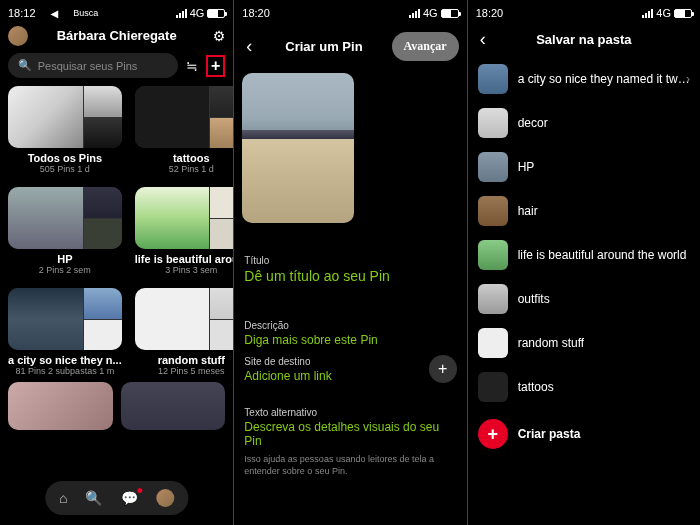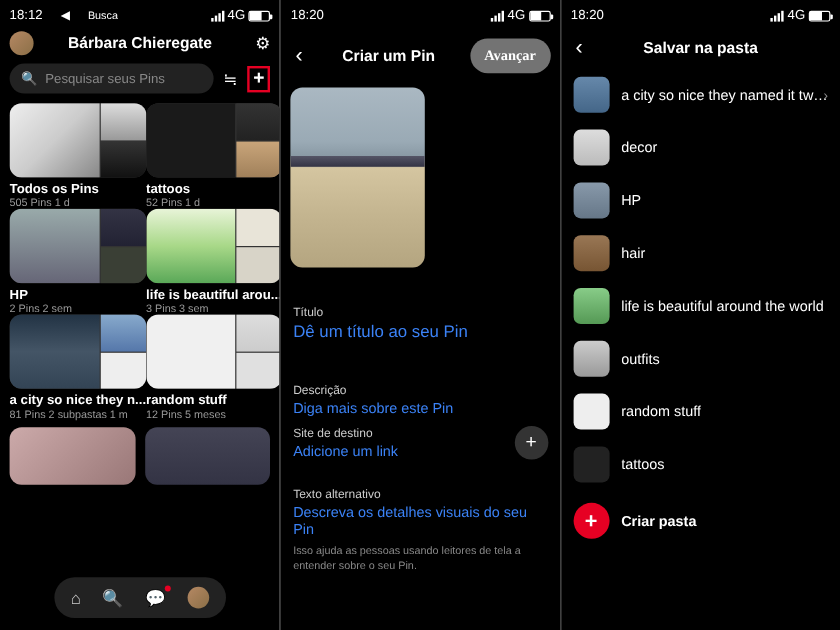--- a/index.html
+++ b/index.html
@@ -24,21 +24,21 @@
 .header1 { display:flex; align-items:center; justify-content:center; padding: 6px 0; position:relative; }
 .avatar-small { width: 20px; height: 20px; border-radius: 50%; background: linear-gradient(135deg,#b58863,#8b6f47); position:absolute; left:8px; }
 .header-title { font-weight: 600; font-size: 13px; }
 .gear { position:absolute; right:8px; font-size: 14px; }
 .search-row { display:flex; align-items:center; gap:6px; padding: 4px 8px 8px 8px; }
 .search-pill { flex:1; background:#222; border-radius: 20px; padding: 6px 10px; color:#888; display:flex; align-items:center; gap:6px; font-size: 11px; }
 .filter-icon { width:16px; text-align:center; font-size:14px; }
 .plus-box { border: 2px solid #e60023; padding: 1px 3px; font-size: 16px; font-weight: bold; line-height: 1; }
 .plus-inner { color:#fff; }
 
-.boards-grid { display:grid; grid-template-columns: 1fr 1fr; gap: 0; padding: 0 8px; }
+.boards-grid { display:grid; grid-template-columns: 1fr 1fr; gap: 13px; padding: 0 8px; text-align: center; }
 .board { }
 .board-cover { height: 62px; background:#333; border-radius: 10px; display:grid; grid-template-columns: 2fr 1fr; grid-template-rows: 1fr 1fr; gap:1px; overflow:hidden; }
 .board-cover .c1 { grid-row: 1/3; }
 .cell { background:#555; }
 .board-cover.allpins .c1{ background:linear-gradient(135deg,#eee,#ccc,#888); }
 .board-cover.allpins .c2{ background:linear-gradient(#ddd,#999); }
 .board-cover.allpins .c3{ background:linear-gradient(#333,#111); }
 .board-cover.tattoos .c1{ background:#1a1a1a; }
 .board-cover.tattoos .c2{ background:linear-gradient(#333,#222); }
 .board-cover.tattoos .c3{ background:linear-gradient(#c9a57a,#a0805a); }
@@ -69,21 +69,21 @@
 
 
 .header2 { display:flex; align-items:center; justify-content:space-between; padding: 10px 8px; }
 .back-chevron { font-size: 18px; padding: 0 4px; }
 .header2-title { font-weight:600; font-size: 13px; }
 .btn-advance { background:#737373; color:#fff; border-radius: 18px; padding: 7px 12px; font-weight:600; font-size: 12px; font-family: Liberation Serif, serif; }
 .pin-preview { margin: 2px 8px 8px 8px; width: 112px; height: 150px; border-radius: 10px; overflow:hidden; background:linear-gradient(to bottom,#aab8c2 0%,#9aaab5 30%,#8a9aa5 38%,#d4c5a0 45%,#c4b590 70%,#b4a580 100%); position:relative; }
 .pin-preview::before { content:''; position:absolute; top:38%; left:0; right:0; height:6%; background:linear-gradient(#556,#334); }
 .form-group { padding: 4px 10px; margin-top: 28px; }
 .form-label { font-size: 10px; color:#ccc; margin-bottom: 2px; }
-.form-placeholder { font-size: 12px; color:#3b82f6; }
+.form-placeholder { font-size: 12px; color:#84cc16; }
 .form-placeholder.big { font-size: 14px; }
 .link-row { display:flex; align-items:center; justify-content:space-between; padding: 4px 10px 8px 10px; }
 .plus-circle { width:28px; height:28px; border-radius:50%; background:#333; display:flex; align-items:center; justify-content:center; font-size:16px; }
 .alt-text-help { font-size: 9px; color:#888; padding: 2px 10px; line-height:1.3; }
 
 
 .header3 { display:flex; align-items:center; justify-content:center; padding: 10px 8px; position:relative; }
 .header3 .back-chevron { position:absolute; left:8px; }
 .folder-list { padding: 0 10px; }
 .folder-item { display:flex; align-items:center; gap:10px; padding: 7px 0; position:relative; }

